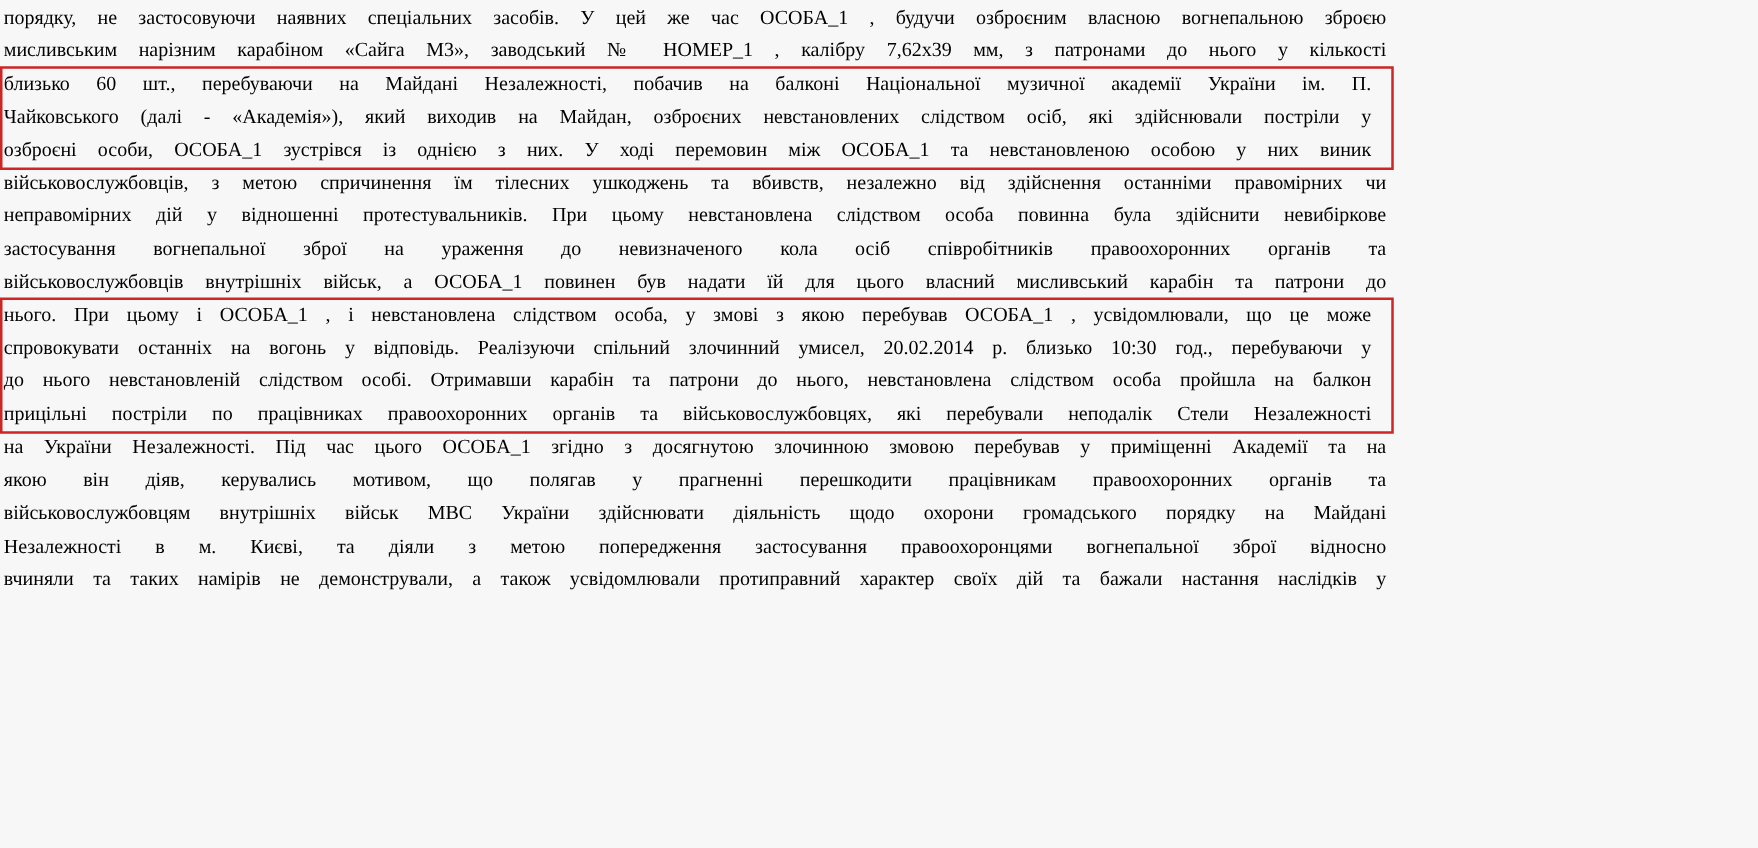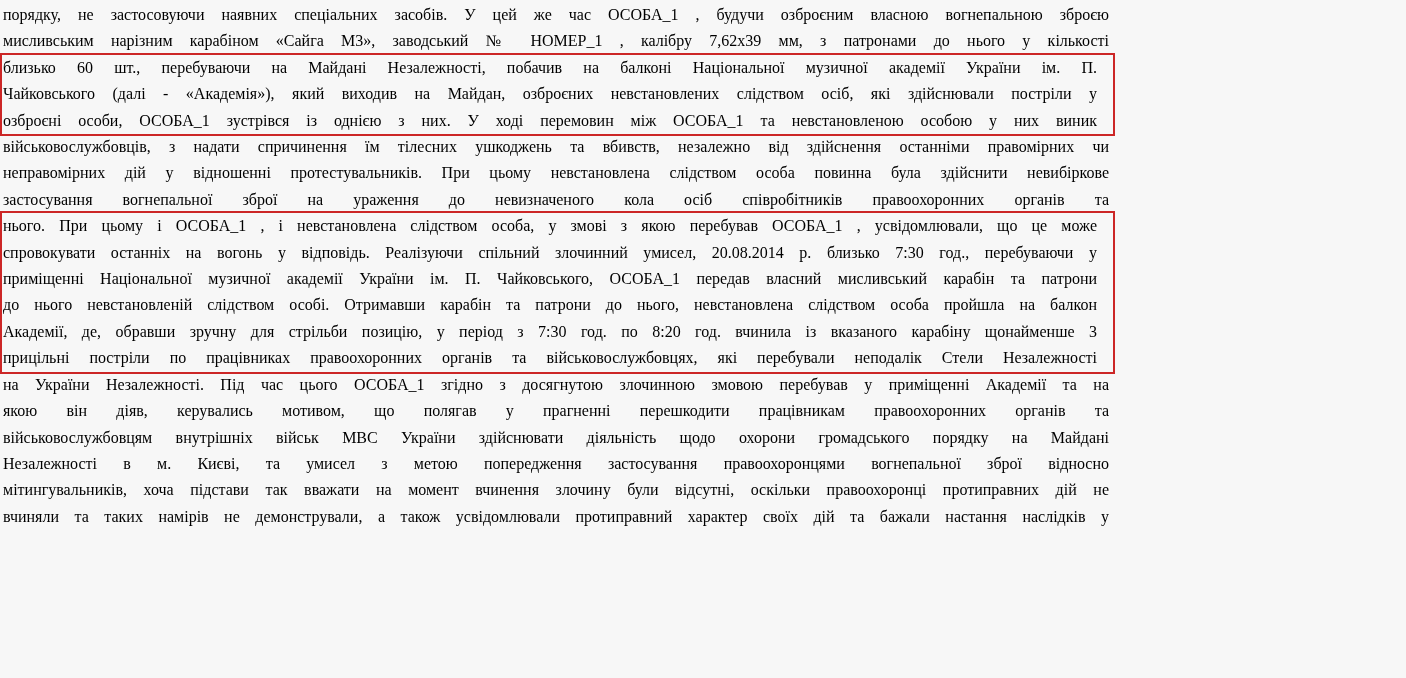--- a/index.html
+++ b/index.html
@@ -47,33 +47,31 @@
     <div class="segment">
       <div class="line">порядку, не застосовуючи наявних спеціальних засобів. У цей же час ОСОБА_1 , будучи озброєним власною вогнепальною зброєю</div>
       <div class="line">мисливським нарізним карабіном «Сайга М3», заводський №  НОМЕР_1 , калібру 7,62х39 мм, з патронами до нього у кількості</div>
     </div>
     <div class="segment hl">
       <div class="line">близько 60 шт., перебуваючи на Майдані Незалежності, побачив на балконі Національної музичної академії України ім. П.</div>
       <div class="line">Чайковського (далі - «Академія»), який виходив на Майдан, озброєних невстановлених слідством осіб, які здійснювали постріли у</div>
       <div class="line">озброєні особи, ОСОБА_1 зустрівся із однією з них. У ході перемовин між ОСОБА_1 та невстановленою особою у них виник</div>
     </div>
     <div class="segment">
-      <div class="line">військовослужбовців, з надати спричинення їм тілесних ушкоджень та вбивств, незалежно від здійснення останніми правомірних чи</div>
+      <div class="line">військовослужбовців, з метою спричинення їм тілесних ушкоджень та вбивств, незалежно від здійснення останніми правомірних чи</div>
       <div class="line">неправомірних дій у відношенні протестувальників. При цьому невстановлена слідством особа повинна була здійснити невибіркове</div>
       <div class="line">застосування вогнепальної зброї на ураження до невизначеного кола осіб співробітників правоохоронних органів та</div>
+      <div class="line">військовослужбовців внутрішніх військ, а ОСОБА_1 повинен був надати їй для цього власний мисливський карабін та патрони до</div>
     </div>
     <div class="segment hl">
       <div class="line">нього. При цьому і ОСОБА_1 , і невстановлена слідством особа, у змові з якою перебував ОСОБА_1 , усвідомлювали, що це може</div>
-      <div class="line">спровокувати останніх на вогонь у відповідь. Реалізуючи спільний злочинний умисел, 20.08.2014 р. близько 7:30 год., перебуваючи у</div>
-      <div class="line">приміщенні Національної музичної академії України ім. П. Чайковського, ОСОБА_1 передав власний мисливський карабін та патрони</div>
+      <div class="line">спровокувати останніх на вогонь у відповідь. Реалізуючи спільний злочинний умисел, 20.02.2014 р. близько 10:30 год., перебуваючи у</div>
       <div class="line">до нього невстановленій слідством особі. Отримавши карабін та патрони до нього, невстановлена слідством особа пройшла на балкон</div>
-      <div class="line">Академії, де, обравши зручну для стрільби позицію, у період з 7:30 год. по 8:20 год. вчинила із вказаного карабіну щонайменше 3</div>
       <div class="line">прицільні постріли по працівниках правоохоронних органів та військовослужбовцях, які перебували неподалік Стели Незалежності</div>
     </div>
     <div class="segment">
       <div class="line">на України Незалежності. Під час цього ОСОБА_1 згідно з досягнутою злочинною змовою перебував у приміщенні Академії та на</div>
       <div class="line">якою він діяв, керувались мотивом, що полягав у прагненні перешкодити працівникам правоохоронних органів та</div>
       <div class="line">військовослужбовцям внутрішніх військ МВС України здійснювати діяльність щодо охорони громадського порядку на Майдані</div>
-      <div class="line">Незалежності в м. Києві, та умисел з метою попередження застосування правоохоронцями вогнепальної зброї відносно</div>
-      <div class="line">мітингувальників, хоча підстави так вважати на момент вчинення злочину були відсутні, оскільки правоохоронці протиправних дій не</div>
+      <div class="line">Незалежності в м. Києві, та діяли з метою попередження застосування правоохоронцями вогнепальної зброї відносно</div>
       <div class="line">вчиняли та таких намірів не демонстрували, а також усвідомлювали протиправний характер своїх дій та бажали настання наслідків у</div>
     </div>
   </div>
 
 </body></html>

